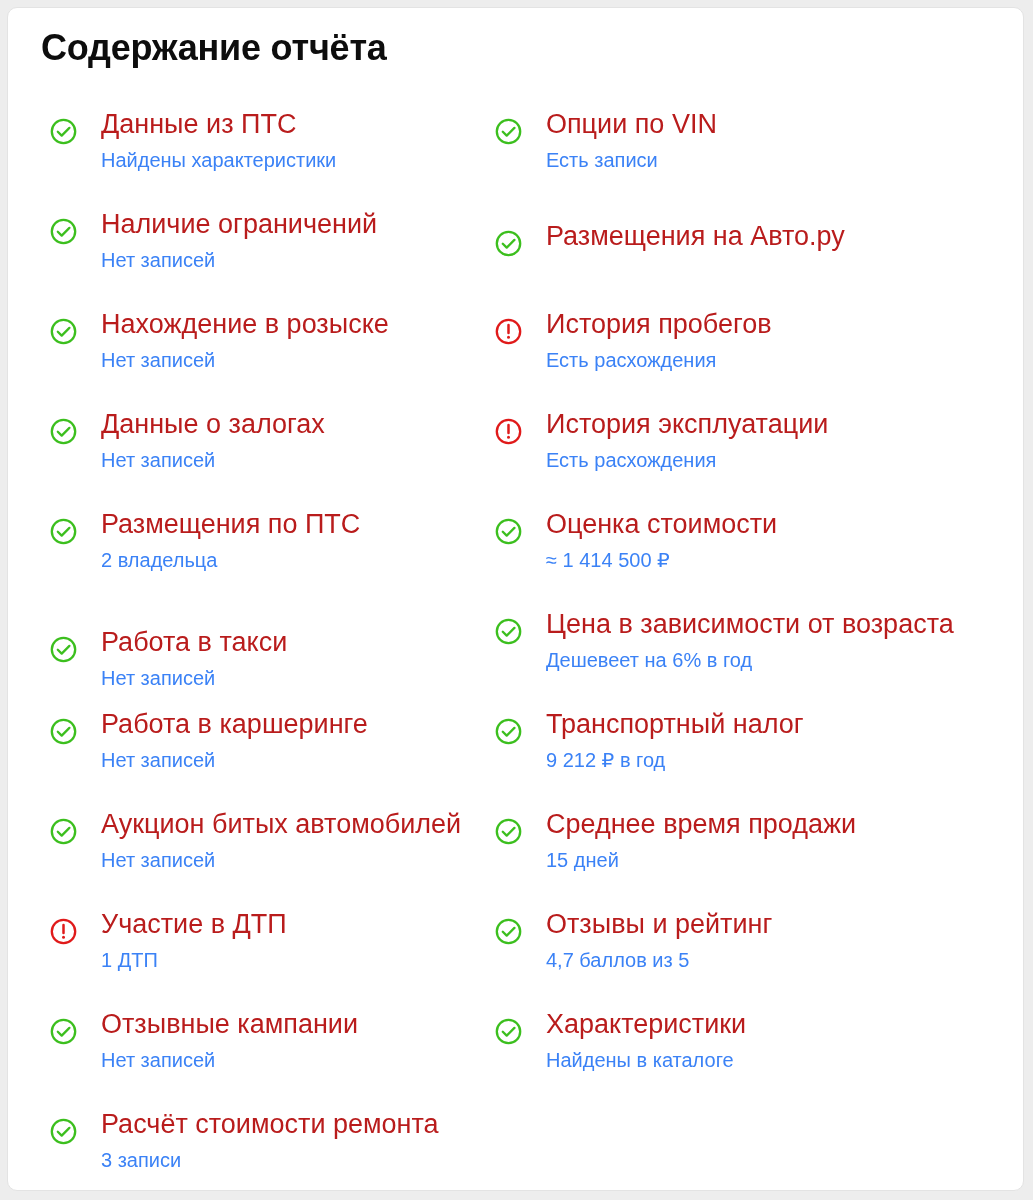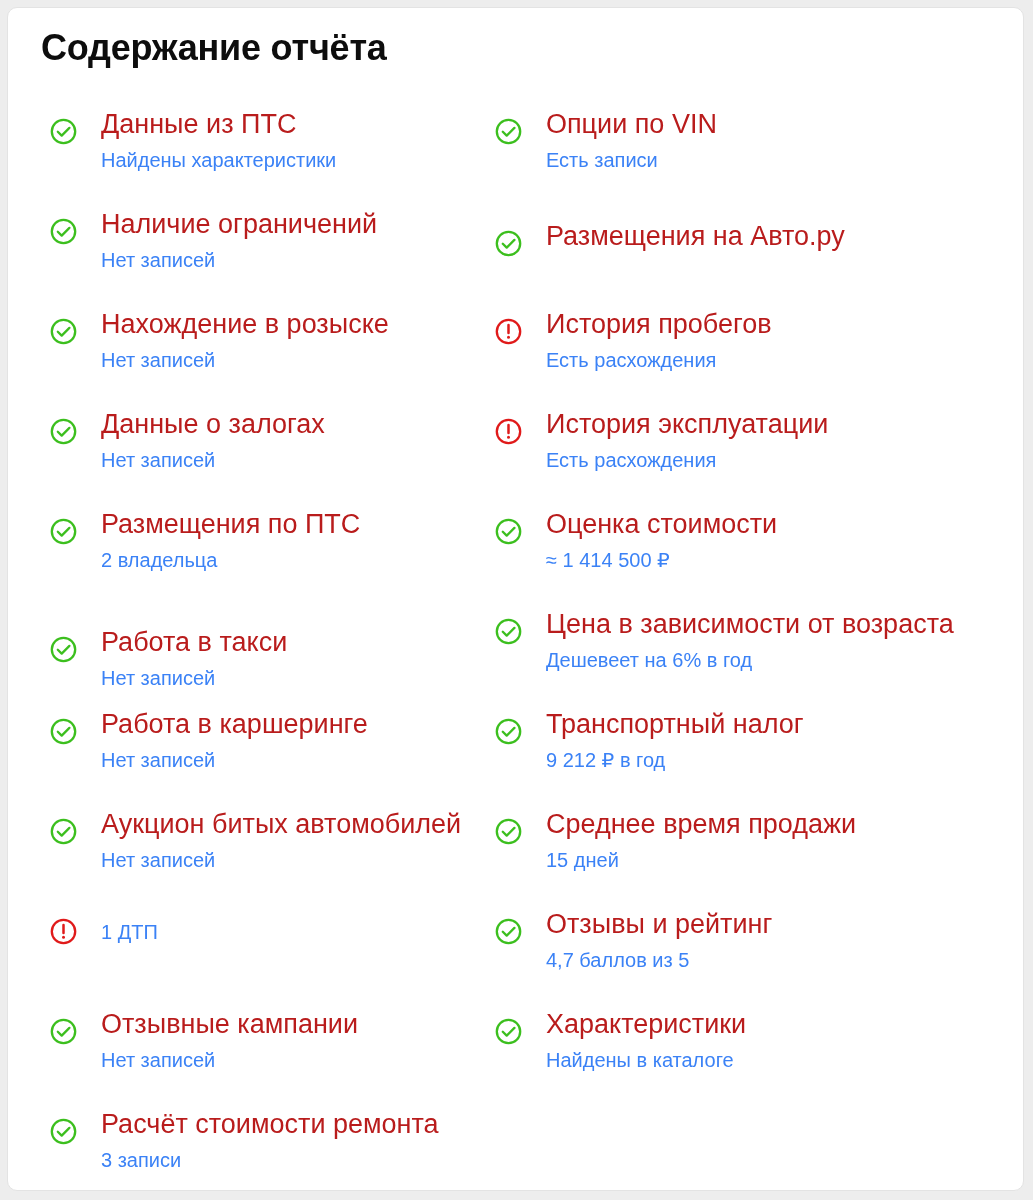--- a/index.html
+++ b/index.html
@@ -186,20 +186,21 @@
             <span class="row-subtitle">Нет записей</span>
           </div>
         </div>
         <div class="check-row" style="top: 910px;">
           <svg class="row-icon" viewBox="0 0 27 27">
             <circle cx="13.5" cy="13.5" r="11.7" fill="none" stroke="#e01a1a" stroke-width="2.3"></circle>
             <path d="M13.5 6.9 L13.5 15.0" fill="none" stroke="#e01a1a" stroke-width="2.5" stroke-linecap="round"></path>
             <circle cx="13.5" cy="19.3" r="1.5" fill="#e01a1a"></circle>
           </svg>
           <div class="row-texts">
+            <a class="row-title">Участие в ДТП</a>
             <span class="row-subtitle">1 ДТП</span>
           </div>
         </div>
         <div class="check-row" style="top: 1010px;">
           <svg class="row-icon" viewBox="0 0 27 27">
             <circle cx="13.5" cy="13.5" r="11.7" fill="none" stroke="#3cbf1e" stroke-width="2.3"></circle>
             <path d="M7.8 13.7 L11.7 17.6 L19.4 9.9" fill="none" stroke="#3cbf1e" stroke-width="2.3" stroke-linecap="round" stroke-linejoin="round"></path>
           </svg>
           <div class="row-texts">
             <a class="row-title">Отзывные кампании</a>

